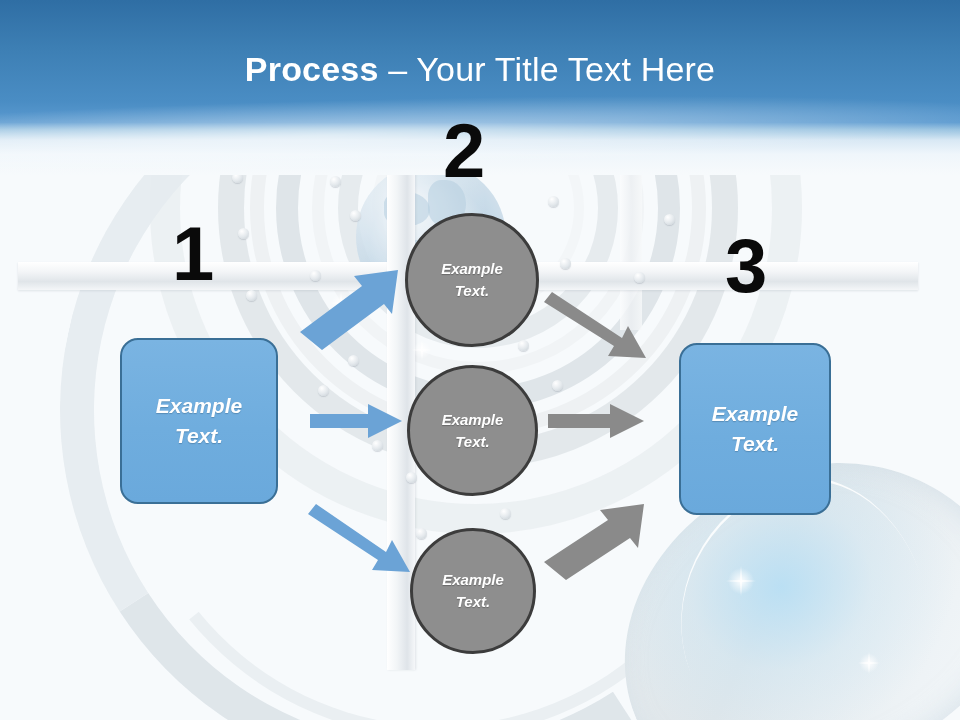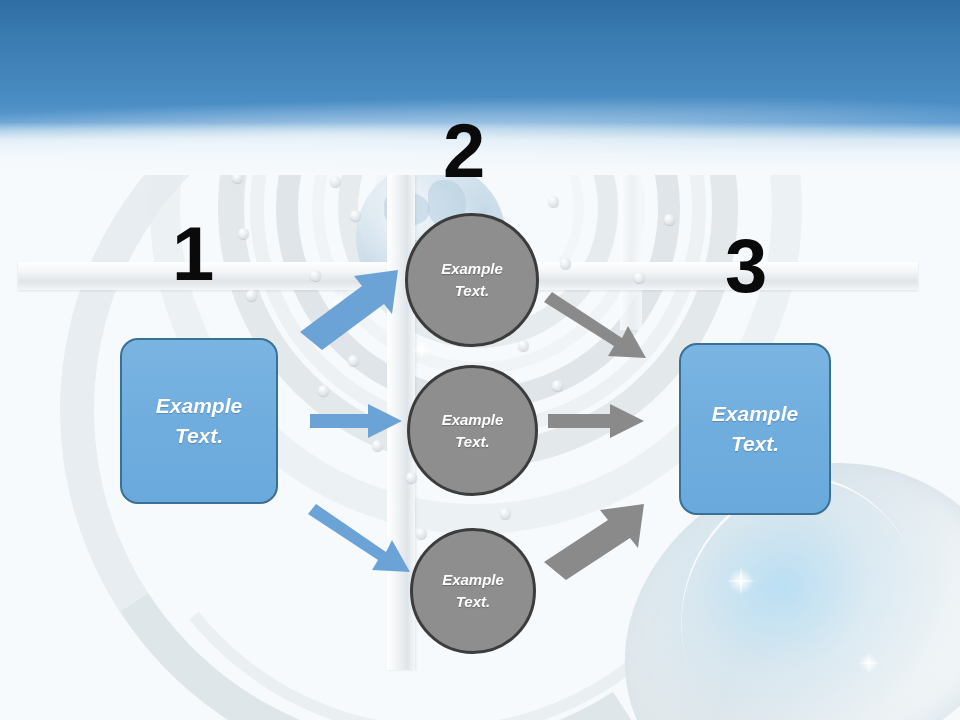--- a/index.html
+++ b/index.html
@@ -299,20 +299,23 @@
     <div class="mouse-seam"></div>
     <div class="lens-flare" style="left:726px; top:566px;"></div>
     <div class="lens-flare" style="left:858px; top:652px; width:22px; height:22px;"></div>
     <div class="lens-flare" style="left:330px; top:292px; width:22px; height:22px;"></div>
     <div class="lens-flare" style="left:412px; top:340px; width:20px; height:20px;"></div>
 
     <div class="header-band"></div>
     <div class="band-sweep"></div>
   </div>
 
+  <div class="title">
+    <span class="strong">Process</span><span class="light"> – </span><span class="light">Your Title Text Here</span>
+  </div>
 
   <div class="step-number" style="left:172px; top:216px;">1</div>
   <div class="step-number" style="left:443px; top:113px;">2</div>
   <div class="step-number" style="left:725px; top:228px;">3</div>
 
   <div class="arrow" style="left:296px; top:272px;">
     <svg width="110" height="76" viewBox="0 0 110 76">
       <polygon points="4,68 66,22 58,12 102,6 96,50 88,40 26,86" fill="#6ba3d6" transform="translate(0,-8)"></polygon>
     </svg>
   </div>

